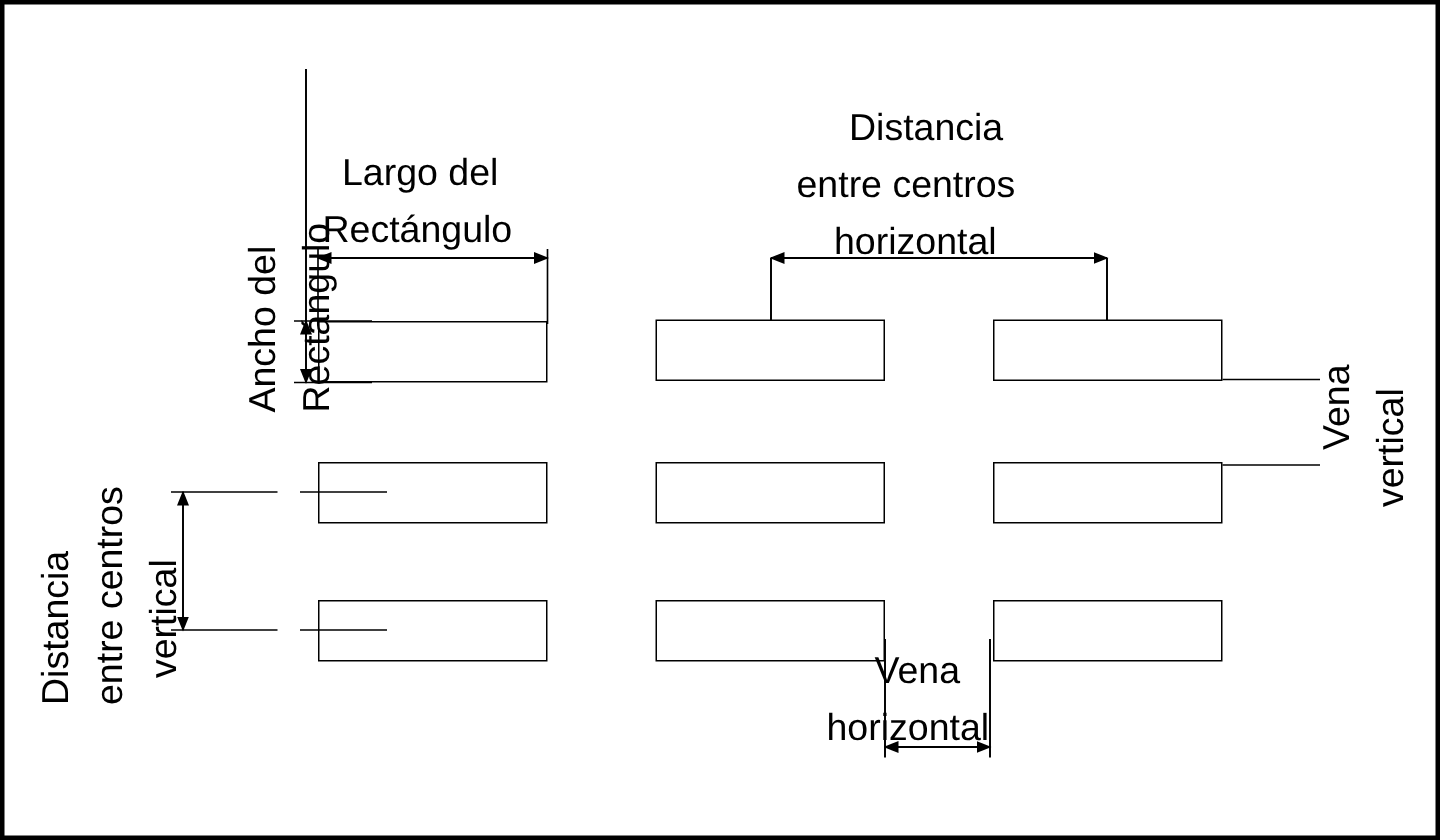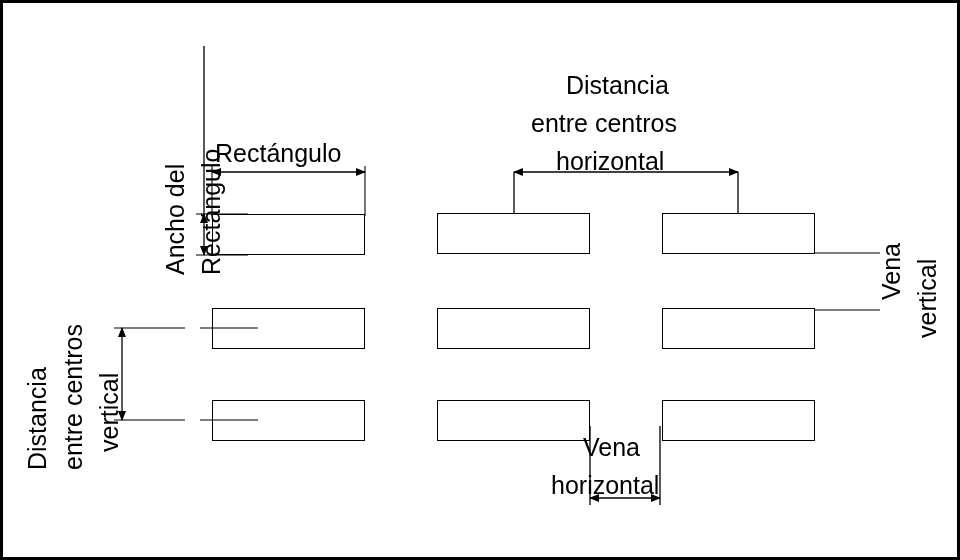--- a/index.html
+++ b/index.html
@@ -116,20 +116,21 @@
 
     <line x1="590" y1="426" x2="590" y2="505" stroke="#000000" stroke-width="1.3"></line>
     <line x1="660" y1="426" x2="660" y2="505" stroke="#000000" stroke-width="1.3"></line>
 
     <line x1="590" y1="498" x2="660" y2="498" stroke="#000000" stroke-width="1.3" marker-start="url(#arrTail)" marker-end="url(#arrHead)"></line>
   </svg>
 
   <div class="txt-rot" style="left:160px; top:275px;">Ancho del</div>
   <div class="txt-rot" style="left:196px; top:275px;">Rectángulo</div>
 
+  <div class="txt" style="left:228px; top:100px;">Largo del</div>
   <div class="txt" style="left:215px; top:138px;">Rectángulo</div>
 
   <div class="txt" style="left:566px; top:70px;">Distancia</div>
   <div class="txt" style="left:531px; top:108px;">entre centros</div>
   <div class="txt" style="left:556px; top:146px;">horizontal</div>
 
   <div class="txt-rot" style="left:22px; top:470px;">Distancia</div>
   <div class="txt-rot" style="left:58px; top:470px;">entre centros</div>
   <div class="txt-rot" style="left:94px; top:452px;">vertical</div>
 

